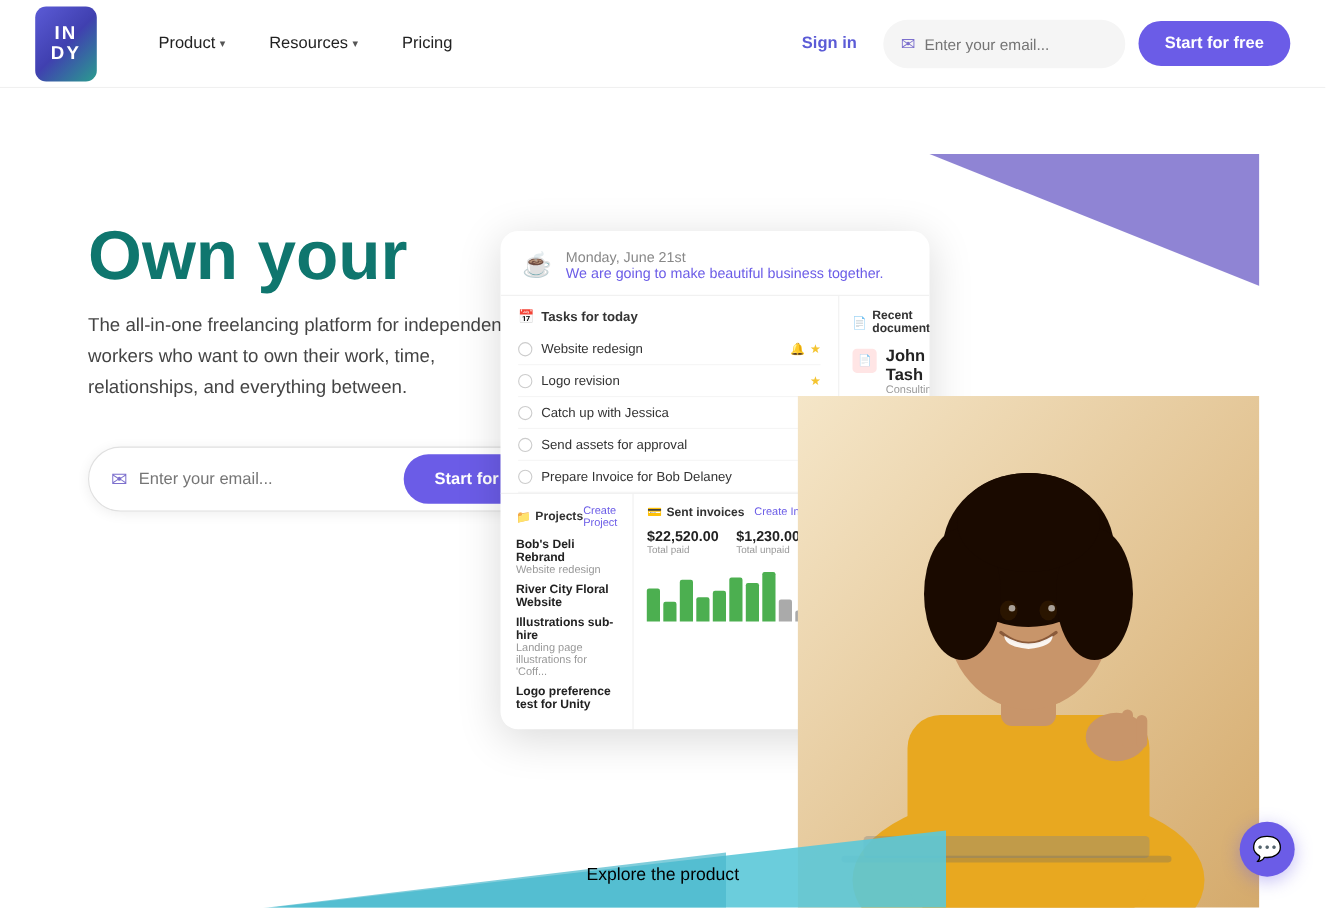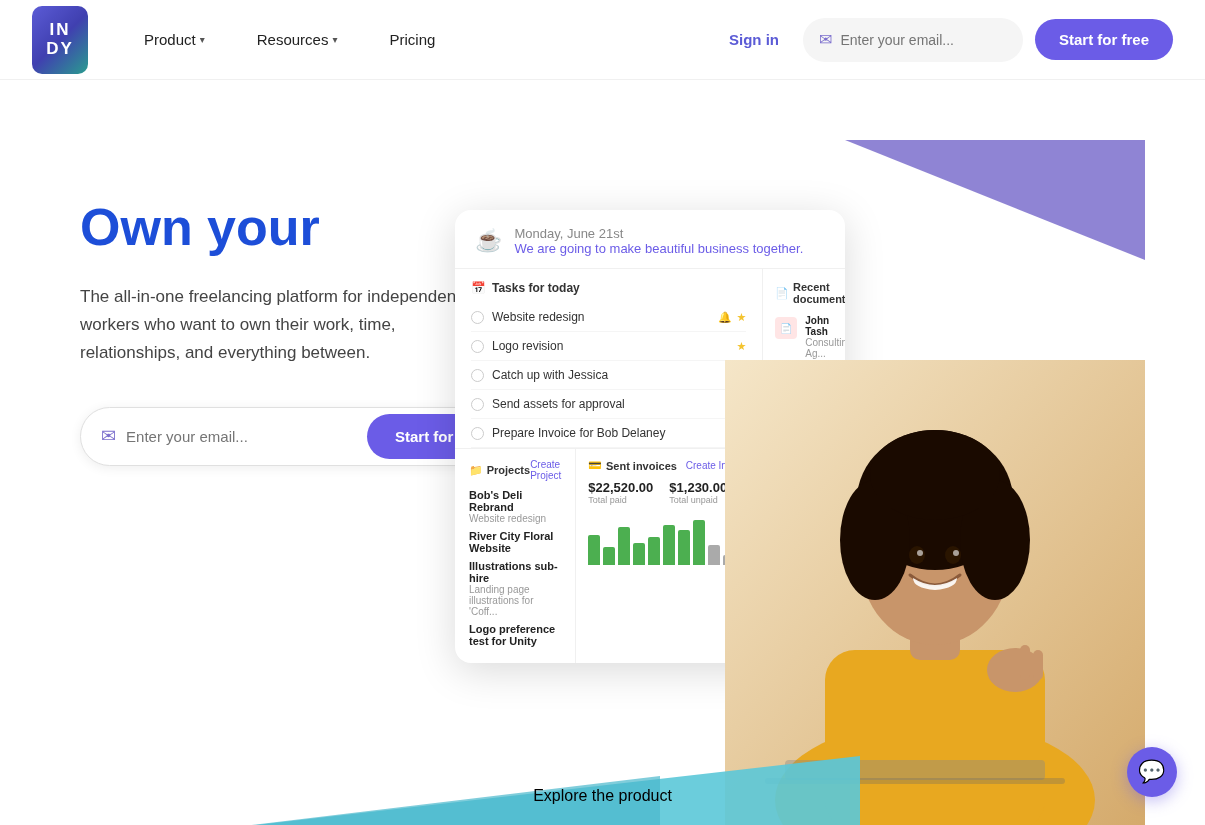--- a/index.html
+++ b/index.html
@@ -8,21 +8,21 @@
     
     nav {
       display: flex; align-items: center; padding: 0 32px; height: 80px;
       background: #fff; border-bottom: 1px solid #f0f0f0; position: relative; z-index: 10;
     }
     .logo {
       width: 56px; height: 68px; background: linear-gradient(135deg, #5b5bd6 0%, #4040b0 50%, #2a9d8f 100%);
       border-radius: 10px; display: flex; align-items: center; justify-content: center;
       color: #fff; font-weight: 900; font-size: 18px; letter-spacing: 1px; margin-right: 40px; flex-shrink: 0;
     }
-    .nav-links { display: flex; align-items: center; gap: 20px; }
+    .nav-links { display: flex; align-items: center; gap: 8px; }
     .nav-link {
       display: flex; align-items: center; gap: 4px; padding: 8px 16px;
       font-size: 15px; font-weight: 500; color: #222; cursor: pointer; border: none; background: none;
     }
     .chevron { font-size: 10px; color: #555; }
     .nav-spacer { flex: 1; }
     .sign-in-btn {
       color: #5b5bd6; font-weight: 700; font-size: 15px; background: none; border: none; cursor: pointer; margin-right: 24px;
     }
     .email-input-wrap {
@@ -31,21 +31,21 @@
     .email-icon { color: #7c6fcd; font-size: 16px; }
     .email-input { border: none; background: transparent; font-size: 14px; color: #999; outline: none; width: 160px; }
     .start-btn {
       background: #6b5ce7; color: #fff; border: none; border-radius: 50px; padding: 12px 24px;
       font-size: 15px; font-weight: 700; cursor: pointer; white-space: nowrap;
     }
 
     
     .hero { display: flex; align-items: flex-start; padding: 60px 60px 0 80px; position: relative; min-height: 740px; }
     .hero-left { flex: 0 0 500px; padding-top: 60px; }
-    .hero-title { font-size: 52px; font-weight: 900; color: #1d4ed8; line-height: 1.05; margin-bottom: 28px; }
+    .hero-title { font-size: 63px; font-weight: 900; color: #0f766e; line-height: 1.05; margin-bottom: 16px; }
     .hero-subtitle { font-size: 17px; color: #444; line-height: 1.65; max-width: 420px; margin-bottom: 40px; }
     .hero-email-wrap {
       display: flex; align-items: center; background: #fff; border: 1px solid #e0e0e0;
       border-radius: 50px; padding: 6px 6px 6px 20px; gap: 10px; max-width: 440px;
       box-shadow: 0 2px 12px rgba(0,0,0,0.07);
     }
     .hero-email-icon { color: #7c6fcd; font-size: 18px; }
     .hero-email-input { border: none; background: transparent; font-size: 15px; color: #999; outline: none; flex: 1; }
     .hero-start-btn {
       background: #6b5ce7; color: #fff; border: none; border-radius: 50px; padding: 14px 28px;
@@ -88,21 +88,21 @@
     .inv-amount { font-size: 13px; font-weight: 700; color: #222; }
     .inv-label { font-size: 9px; color: #999; }
     .chart { display: flex; align-items: flex-end; gap: 3px; height: 50px; margin-top: 4px; }
     .bar { width: 12px; border-radius: 2px 2px 0 0; }
 
     
     .dash-right { width: 140px; padding: 12px; border-left: 1px solid #f0f0f0; }
     .recent-title { font-size: 11px; font-weight: 700; color: #333; margin-bottom: 10px; display: flex; align-items: center; gap: 4px; }
     .doc-item { display: flex; gap: 8px; margin-bottom: 10px; align-items: flex-start; }
     .doc-icon { width: 22px; height: 22px; border-radius: 4px; display: flex; align-items: center; justify-content: center; font-size: 10px; flex-shrink: 0; margin-top: 2px; }
-    .doc-name { font-size: 10px; font-weight: 600; color: #222; }
+    .doc-name { font-size: 15px; font-weight: 600; color: #222; }
     .doc-sub { font-size: 10px; color: #999; }
 
     
     .hero-photo {
       position: absolute; bottom: 0; right: 0; width: 420px; height: 480px;
       overflow: hidden; z-index: 6;
     }
 
     
     .explore-section { position: absolute; bottom: 18px; left: 50%; transform: translateX(-50%); text-align: center; z-index: 8; }

